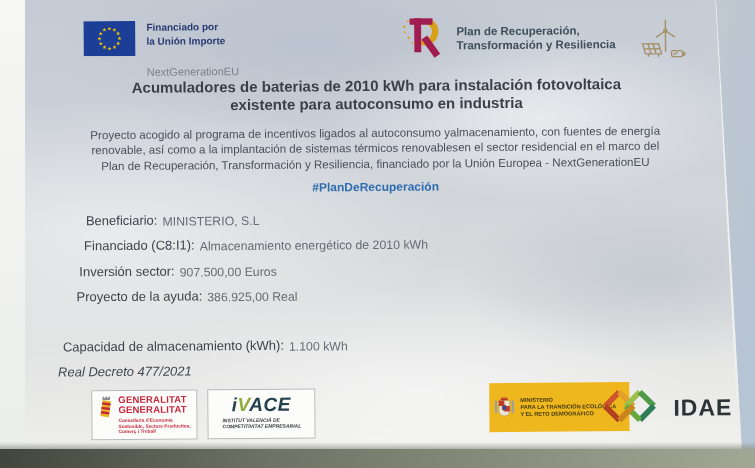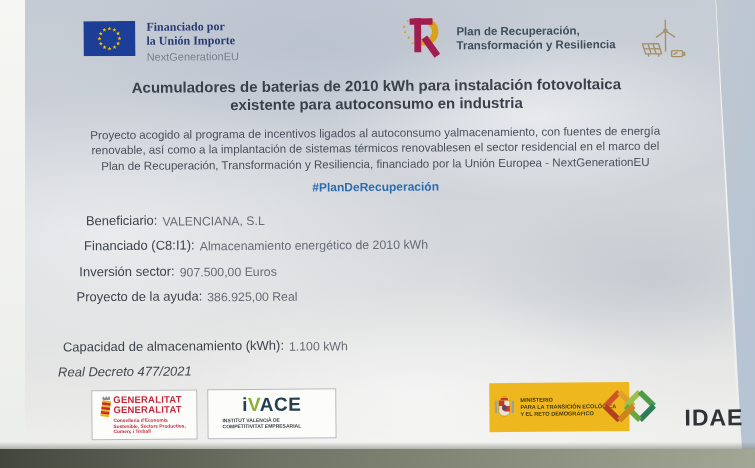--- a/index.html
+++ b/index.html
@@ -21,52 +21,52 @@
     radial-gradient(520px 210px at 12% 52%,rgba(255,255,255,.5),transparent 65%),
     radial-gradient(330px 140px at 88% 62%,rgba(167,177,192,.4),transparent 60%),
     radial-gradient(430px 170px at 55% 88%,rgba(255,255,255,.5),transparent 65%);}
   .ground-shadow{position:absolute;left:0;top:442px;width:755px;height:9px;
     background:linear-gradient(180deg,rgba(130,135,122,0),rgba(130,135,122,.75));}
   .ground{position:absolute;left:0;top:449px;width:755px;height:19px;
     background:linear-gradient(90deg,#42463c,#6d7264 35%,#8a8f7f 70%,#a2a795);}
   .content{position:absolute;inset:0;transform:rotate(-0.45deg);}
   
   .eu-block{position:absolute;left:85px;top:19px;display:flex;gap:11px;align-items:flex-start;}
-  .eu-line{font-size:12px;font-weight:bold;color:#2a3a72;line-height:13.5px;font-family:Liberation Serif, serif;}
-  .eu-ngeu{font-size:11px;color:#7b808a;margin-top:3px;}
+  .eu-line{font-size:10px;font-weight:bold;color:#2a3a72;line-height:13.5px;}
+  .eu-ngeu{font-size:11px;color:#7b808a;margin-top:18px;}
   .prtr-block{position:absolute;left:402px;top:15px;display:flex;gap:10px;align-items:center;}
   .prtr-text div{font-size:11.5px;font-weight:bold;color:#3e4e5d;line-height:14px;}
   .renew{position:absolute;left:640px;top:20px;}
   
   .title{position:absolute;left:0;top:77px;width:755px;text-align:center;
     font-size:15px;font-weight:bold;color:#3a3f49;line-height:17.5px;}
   .intro{position:absolute;left:0;top:125px;width:752px;text-align:center;
     font-size:11.6px;color:#4a505b;line-height:15.3px;}
   .hashtag{position:absolute;left:0;top:180px;width:752px;text-align:center;
     font-size:12px;font-weight:bold;color:#2e6cb0;}
   .detail-row{position:absolute;font-size:13px;color:#3e444d;white-space:nowrap;}
   .d0{left:86px;top:211px}.d1{left:84px;top:236px}.d2{left:79px;top:262px}
   .d3{left:76px;top:287px}.d4{left:72px;top:312px}.d5{left:62px;top:337px}
   .detail-value{color:#666b75;margin-left:5px;font-size:12.3px;position:relative;top:1px;}
   .decree{position:absolute;left:57px;top:362px;font-size:13px;font-style:italic;color:#42474f;}
   
   .gva-box{position:absolute;left:90px;top:388px;width:106px;height:50px;background:#fcfcfb;
-    border:1px solid #b6b9bc;box-sizing:border-box;display:flex;padding:4px 4px 19px 6px;}
+    border:1px solid #b6b9bc;box-sizing:border-box;display:flex;gap:5px;padding:4px 4px 19px 6px;}
   .gva-name{font-size:9.5px;font-weight:bold;color:#c6273a;line-height:10px;letter-spacing:.2px;}
   .gva-sub{font-size:4.8px;color:#c6273a;line-height:5.6px;margin-top:3px;font-weight:bold;}
-  .ivace-box{position:absolute;left:206px;top:388px;width:129px;height:50px;background:#fcfcfb;
-    border:1px solid #b6b9bc;box-sizing:border-box;text-align:center;padding-top:5px;}
+  .ivace-box{position:absolute;left:206px;top:388px;width:108px;height:50px;background:#fcfcfb;
+    border:1px solid #b6b9bc;box-sizing:border-box;text-align:center;padding-top:5px;font-style:italic;}
   .ivace-word{font-size:19px;font-weight:bold;color:#24404d;line-height:19px;letter-spacing:.5px;}
   .ivace-v{color:#8fae3a;}
   .ivace-sub{font-size:5px;color:#3a4046;line-height:6px;margin-top:3px;text-align:left;
     padding-left:14px;font-weight:bold;}
   .min-box{position:absolute;left:488px;top:384px;width:140px;height:49px;background:#eeb71e;
     box-sizing:border-box;display:flex;align-items:center;gap:6px;padding:3px 5px;}
   .min-text div{font-size:5.6px;font-weight:bold;color:#43380f;line-height:7px;}
-  .idae{position:absolute;left:601px;top:386px;display:flex;align-items:flex-end;gap:22px;}
+  .idae{position:absolute;left:601px;top:386px;display:flex;align-items:center;gap:11px;}
   .idae-word{font-size:23px;font-weight:bold;color:#2e3338;letter-spacing:1px;}
 </style>
 </head>
 <body>
 
 <div id="photo">
   <div class="backing"></div>
   <div class="surface"></div>
   <div class="ground-shadow"></div>
   <div class="ground"></div>
@@ -153,21 +153,21 @@
 
     <div class="intro">
       <div>Proyecto acogido al programa de incentivos ligados al autoconsumo yalmacenamiento, con fuentes de energía</div>
       <div>renovable, así como a la implantación de sistemas térmicos renovablesen el sector residencial en el marco del</div>
       <div>Plan de Recuperación, Transformación y Resiliencia, financiado por la Unión Europea - NextGenerationEU</div>
     </div>
 
     <div class="hashtag">#PlanDeRecuperación</div>
 
     <div class="detail-row d0">
-      <span>Beneficiario:</span><span class="detail-value">VALENCIANA, S.L</span>
+      <span>Beneficiario:</span><span class="detail-value">MINISTERIO, S.L</span>
     </div>
     <div class="detail-row d1">
       <span>Financiado (C8:I1):</span><span class="detail-value">Almacenamiento energético de 2010 kWh</span>
     </div>
     <div class="detail-row d2">
       <span>Inversión sector:</span><span class="detail-value">907.500,00 Euros</span>
     </div>
     <div class="detail-row d3">
       <span>Proyecto de la ayuda:</span><span class="detail-value">386.925,00 Real</span>
     </div>

